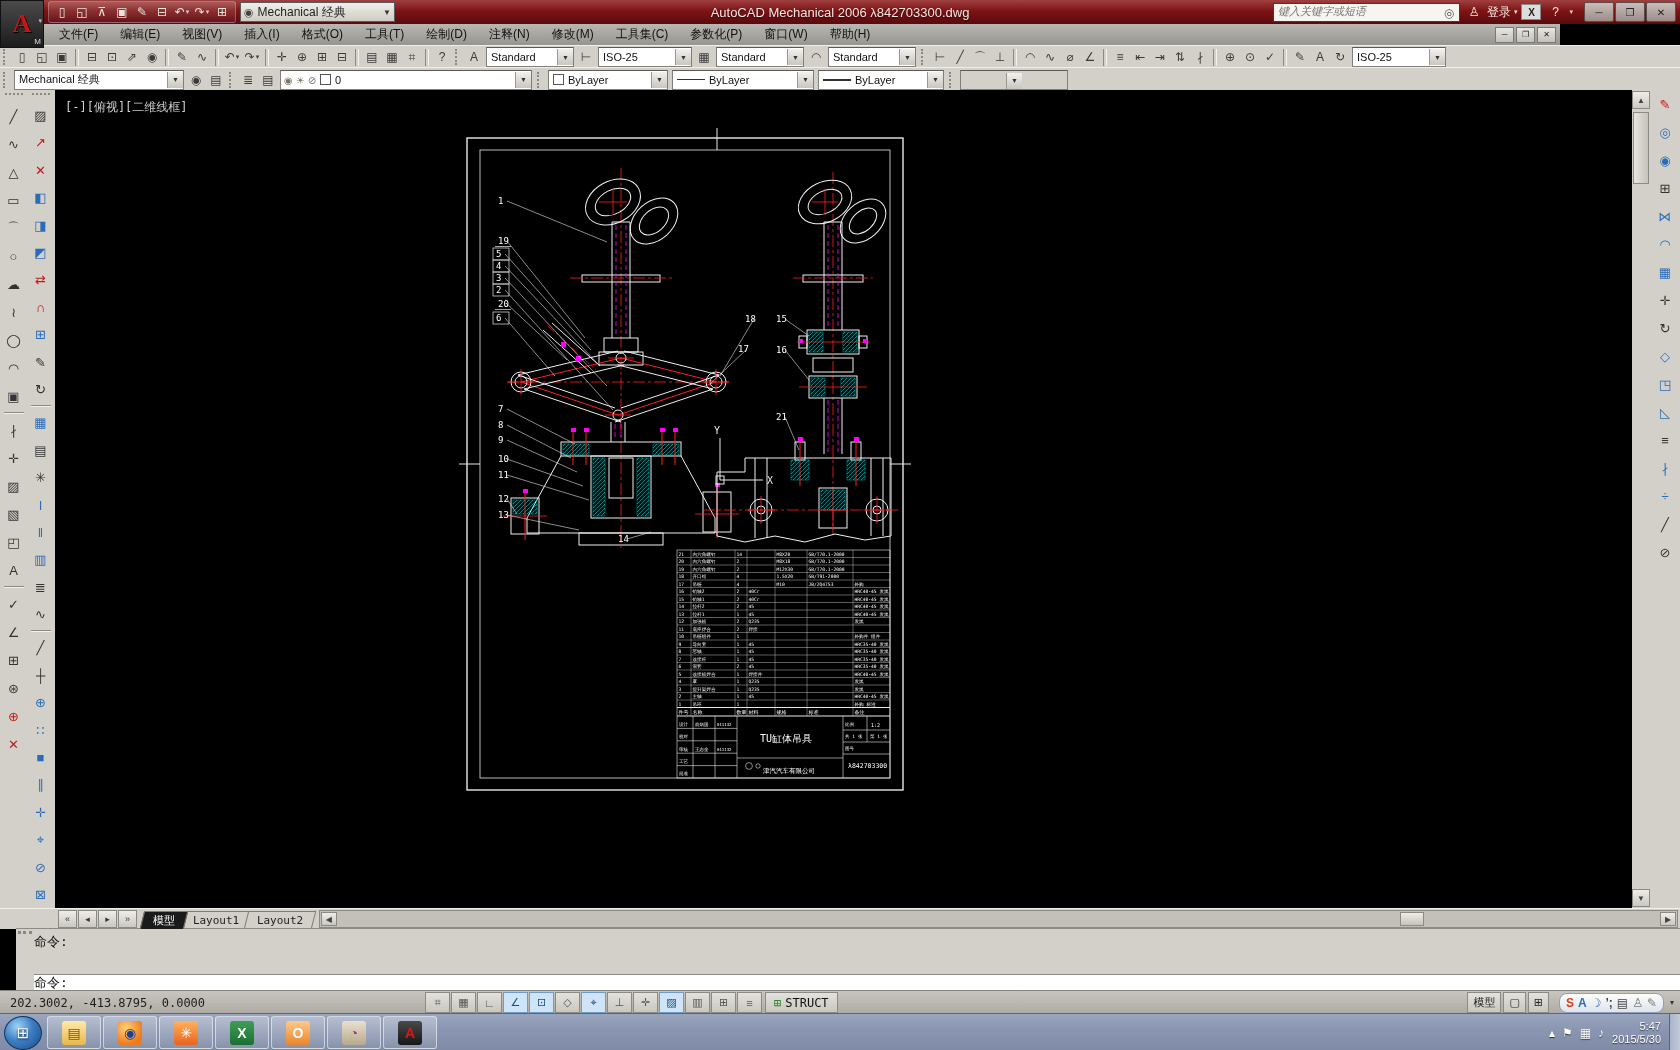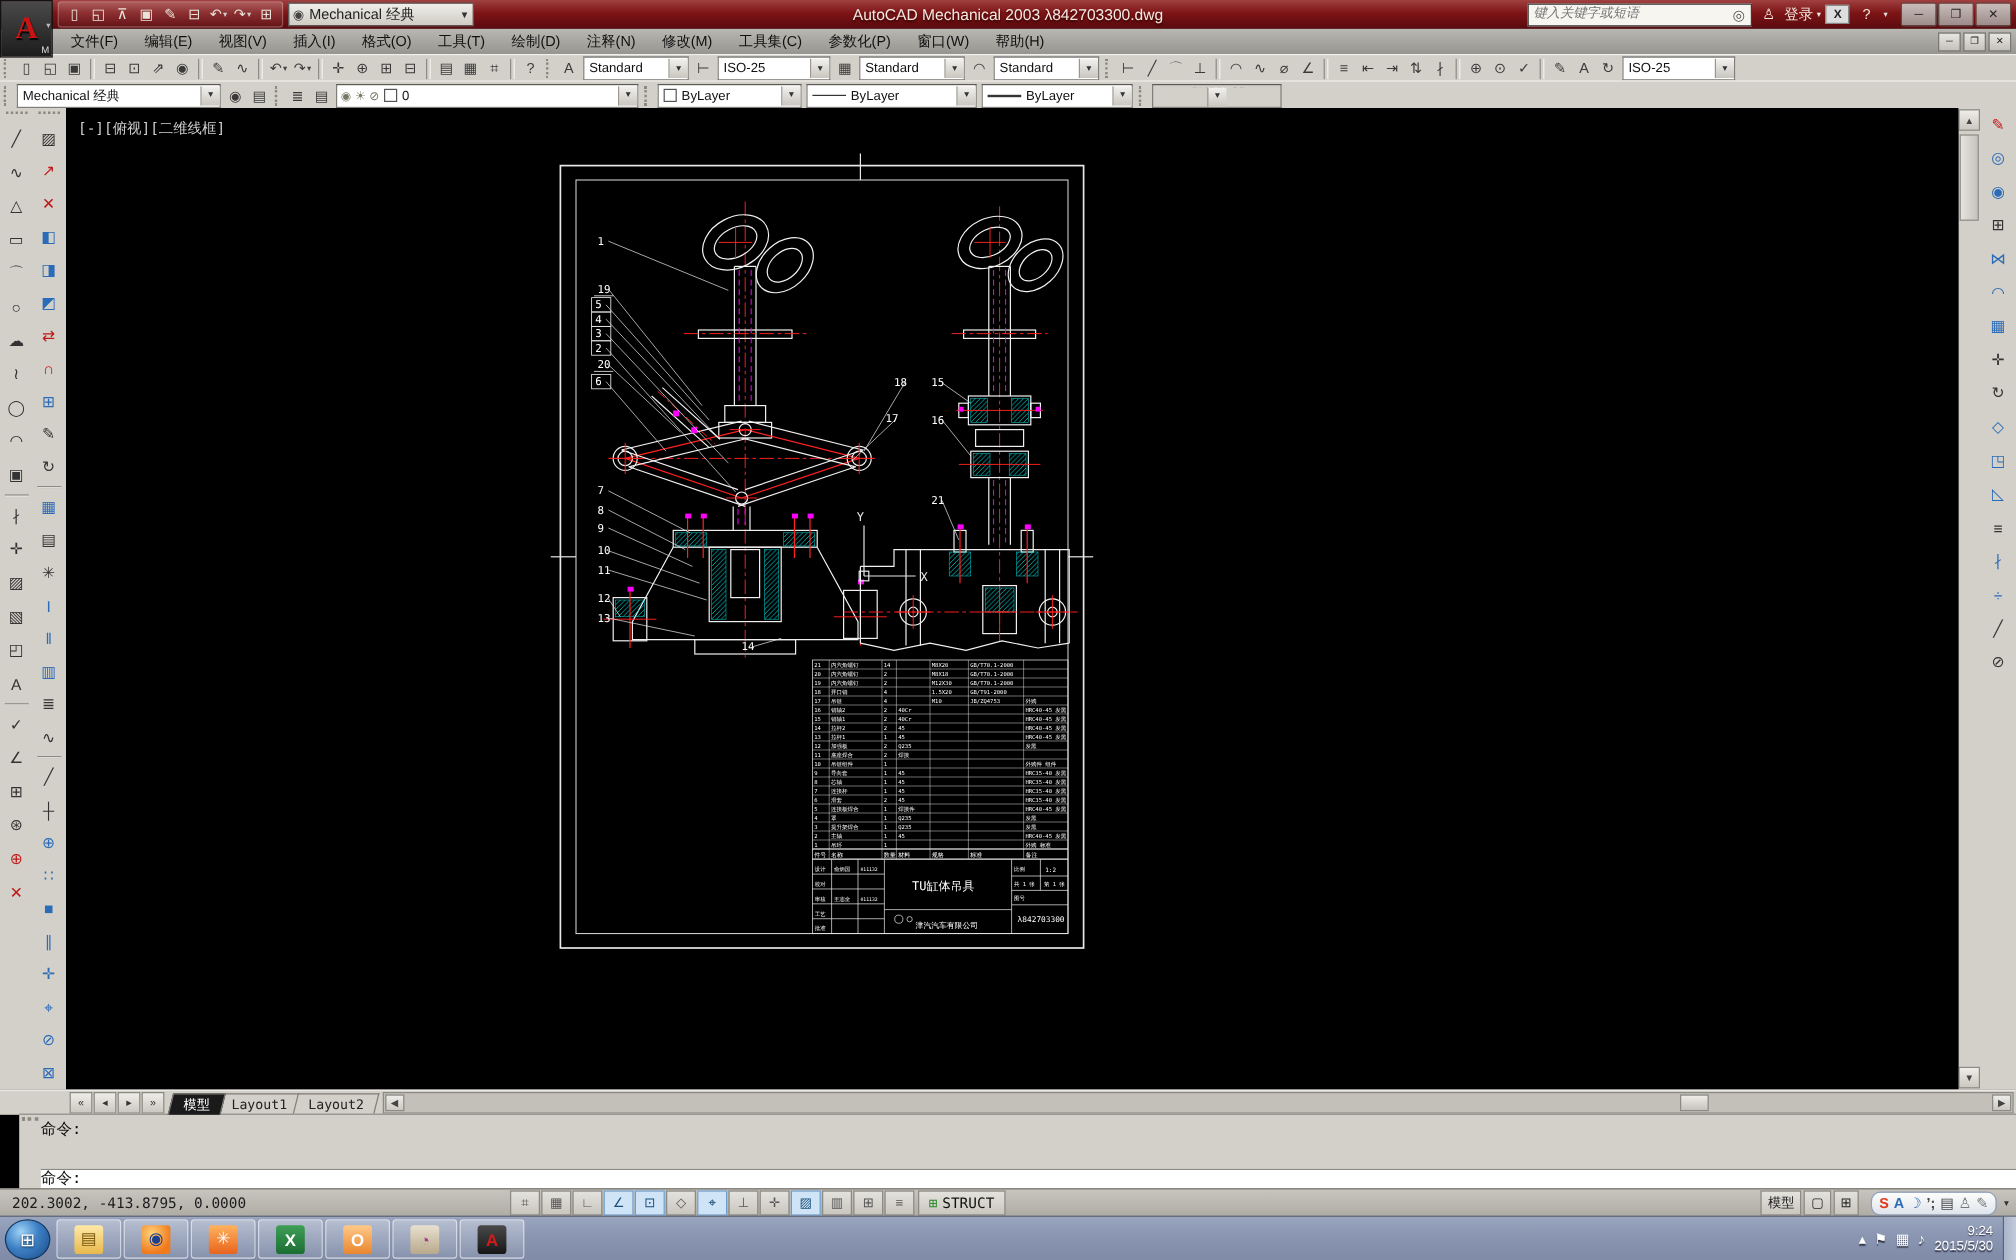--- a/index.html
+++ b/index.html
@@ -38,21 +38,21 @@
   .tb-ico{width:20px;height:18px;display:flex;align-items:center;justify-content:center;
     color:#efe7dd;font-size:12px;}
   #signin{display:flex;align-items:center;color:#f0e8e0;font-size:12px;gap:3px;}
   #xchg{width:18px;height:14px;background:#ddd;color:#222;font-weight:bold;font-size:10px;
     display:flex;align-items:center;justify-content:center;border:1px solid #888;}
   #winbtns{display:flex;margin-left:6px;}
   .wbtn{width:28px;height:18px;display:flex;align-items:center;justify-content:center;
     background:linear-gradient(#c9bdb9,#9c8c8a);border:1px solid #5f4a48;color:#222;
     font-size:10px;margin-left:1px;border-radius:2px;}
   
-  #menubar{position:absolute;left:0;top:24px;width:1680px;height:21px;
+  #menubar{position:absolute;left:0;top:24px;width:1560px;height:21px;
     background:linear-gradient(#b9b7b2 0%,#979590 100%);display:flex;align-items:center;
     border-bottom:1px solid #6e6c67;}
   .menu-item{padding:0 11px;color:#111;font-size:12px;height:100%;display:flex;align-items:center;}
   #docbtns{margin-left:auto;display:flex;padding-right:4px;gap:2px;}
   .dbtn{width:17px;height:14px;font-size:8px;display:flex;align-items:center;justify-content:center;
     background:linear-gradient(#e8e6e1,#c4c1ba);border:1px solid #7a7873;color:#222;}
   
   .toolrow{position:absolute;left:0;width:1680px;background:#d3d0c9;
     border-top:1px solid #f1efea;border-bottom:1px solid #8c8a84;
     display:flex;align-items:center;}
@@ -168,21 +168,21 @@
 
 <div id="screen">
 
   <div id="acad-logo">
     <span class="a">A</span>
     <span class="dd">▾</span>
     <span class="m">M</span>
   </div>
 
   <div id="titlebar">
-    <div id="tb-title">AutoCAD Mechanical 2003   λ842703300.dwg</div>
+    <div id="tb-title">AutoCAD Mechanical 2006   λ842703300.dwg</div>
     <div id="qat">
         <span class="qbtn">
           <span class="ic">▯</span>
         </span>
         <span class="qbtn">
           <span class="ic">◱</span>
         </span>
         <span class="qbtn">
           <span class="ic">⊼</span>
         </span>
@@ -1116,18 +1116,18 @@
           <div class="tile" style="background: linear-gradient(rgb(74, 74, 74), rgb(23, 23, 23)); color: rgb(214, 26, 26);">A</div>
         </div>
       </span>
     <div id="systray">
         <span class="tico">▴</span>
         <span class="tico">⚑</span>
         <span class="tico">▦</span>
         <span class="tico">♪</span>
       </div>
     <div id="clock">
-      <div>9:24</div>
+      <div>5:47</div>
       <div>2015/5/30</div>
     </div>
     <div id="showdesk"></div>
   </div>
 </div>
 
 </body></html>

